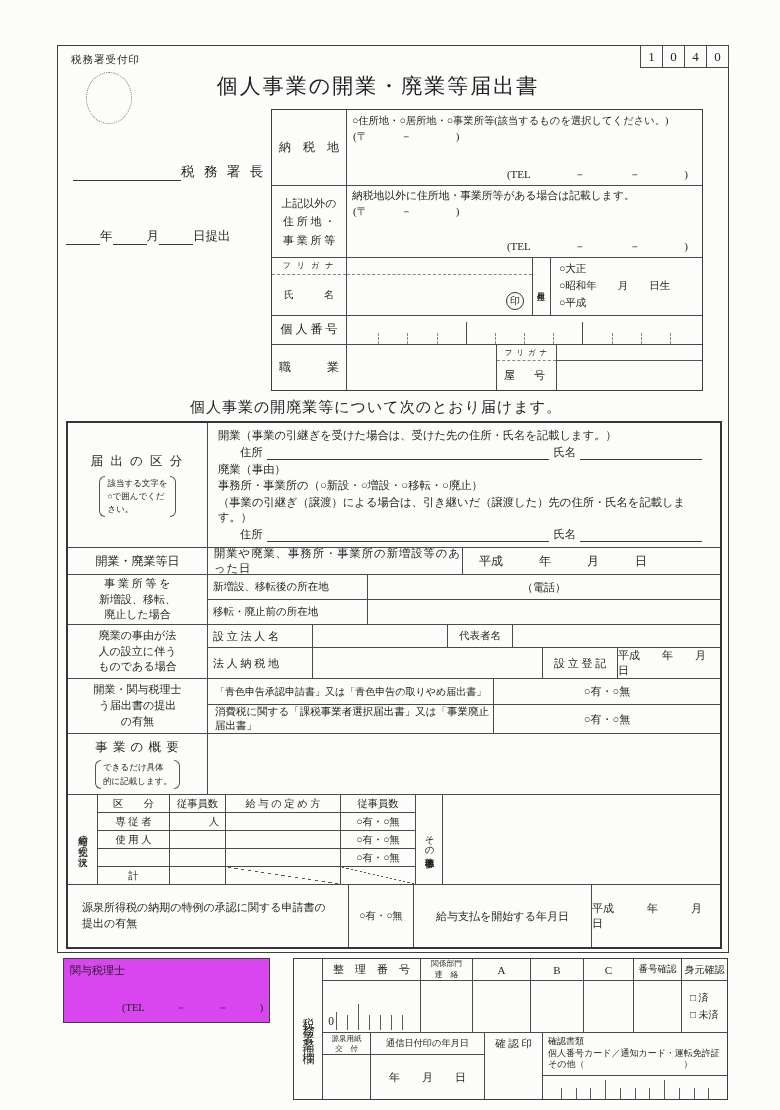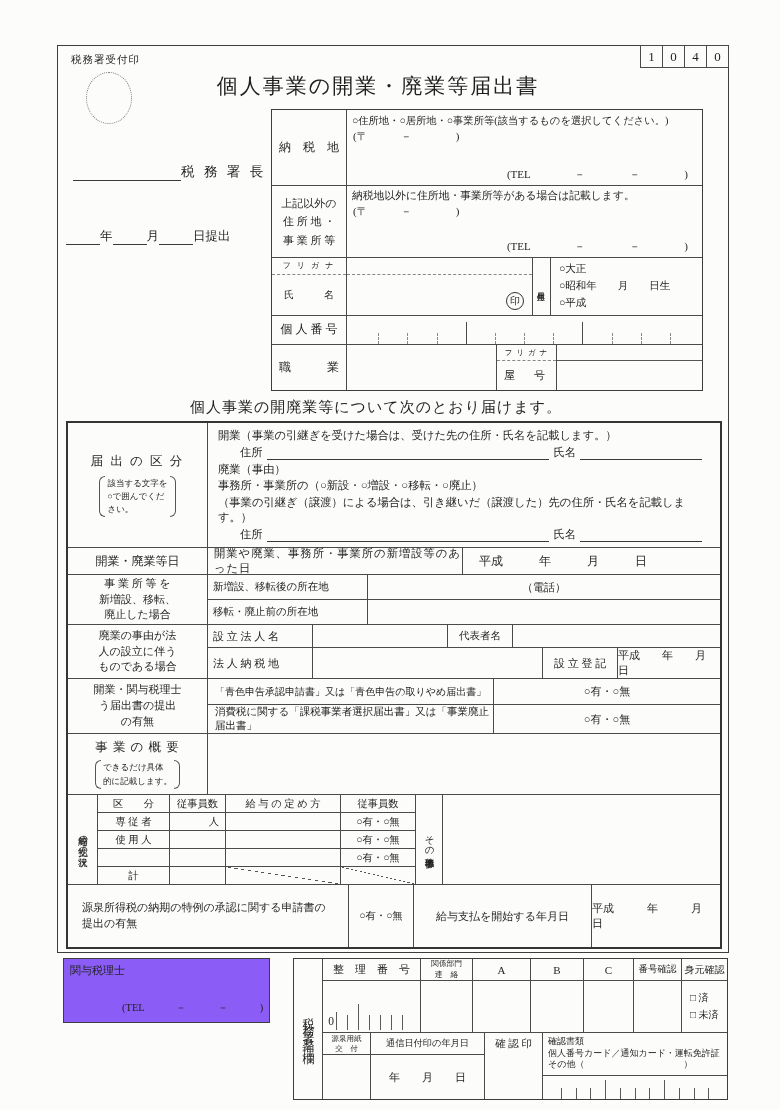--- a/index.html
+++ b/index.html
@@ -312,21 +312,21 @@
           <div>源泉所得税の納期の特例の承認に関する申請書の</div>
           <div>提出の有無</div>
         </div>
         <div class="bl cc" style="width:65px;font-size:10.3px">○有・○無</div>
         <div class="bl cc" style="width:178px;font-size:11px">給与支払を開始する年月日</div>
         <div class="bl cc" style="flex:1;font-size:11px">平成　　　年　　　月　　　日</div>
       </div>
     </div>
   </div>
 
-  <div class="abs" style="left:63px;top:958px;width:207px;height:65px;border:1.5px solid #3d3d3d;background:#8b5cf6">
+  <div class="abs" style="left:63px;top:958px;width:207px;height:65px;border:1.5px solid #3d3d3d;background:#d946ef">
     <div style="font-size:11px;padding:4px 0 0 6px">関与税理士</div>
     <div class="abs" style="left:58px;bottom:7px;font-size:10.5px">(TEL　　　－　　　－　　　)</div>
   </div>
 
   <div class="abs flex" style="left:293px;top:958px;width:435px;height:142px;border:1.5px solid #3d3d3d;background:#fcfcfa">
     <div class="br cc vtext" style="width:29px;font-size:12px;letter-spacing:7px">税務署整理欄</div>
 
     <div class="col" style="flex:1">
 
       <div class="flex bb" style="height:22px">

